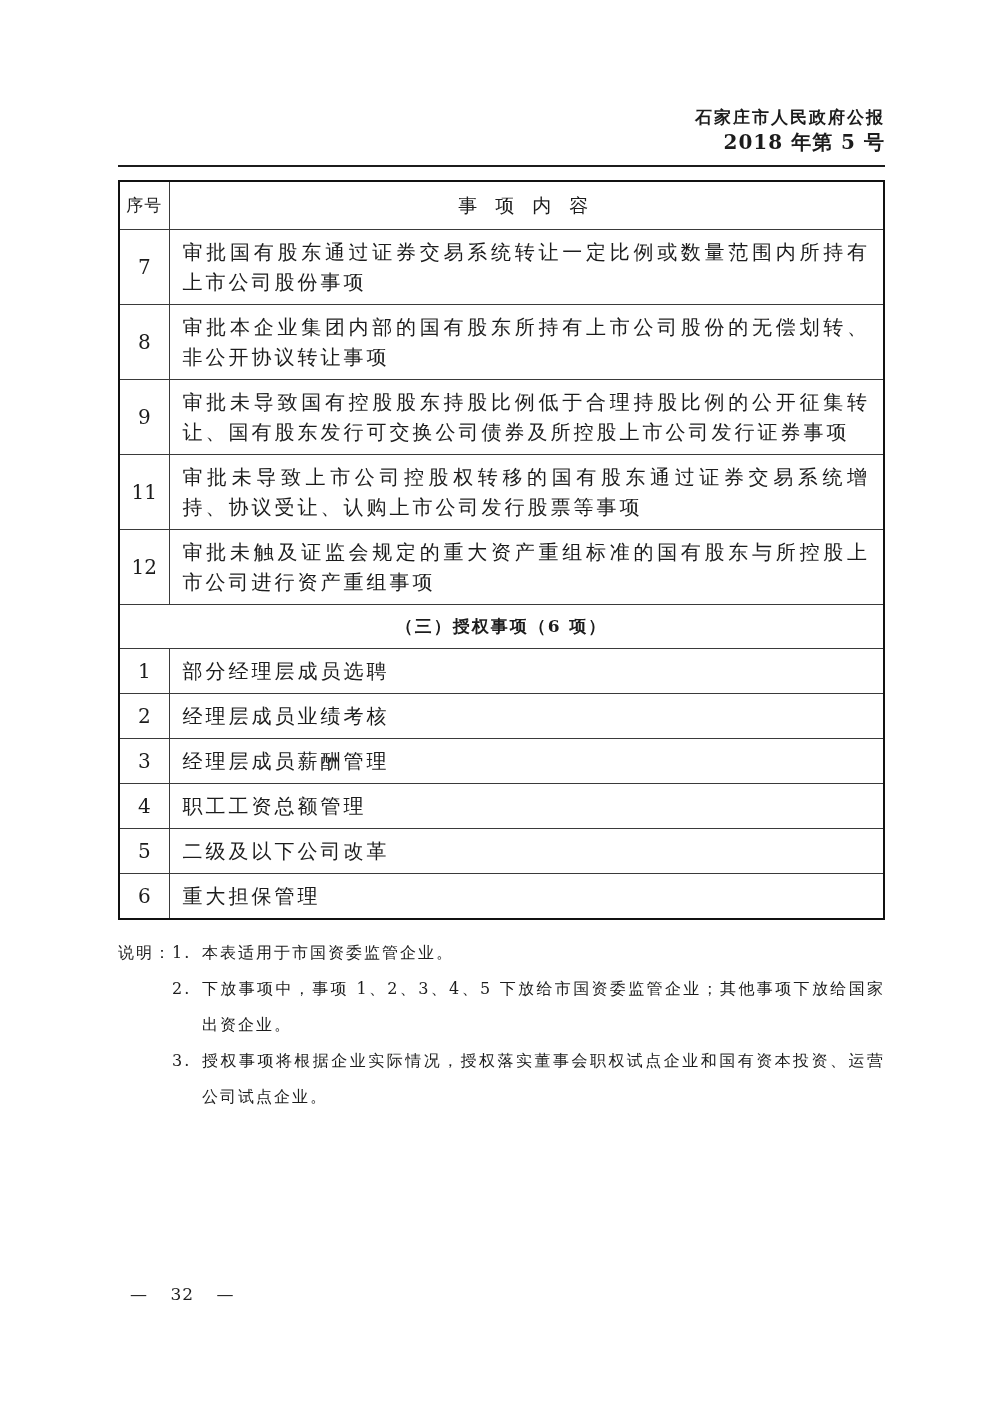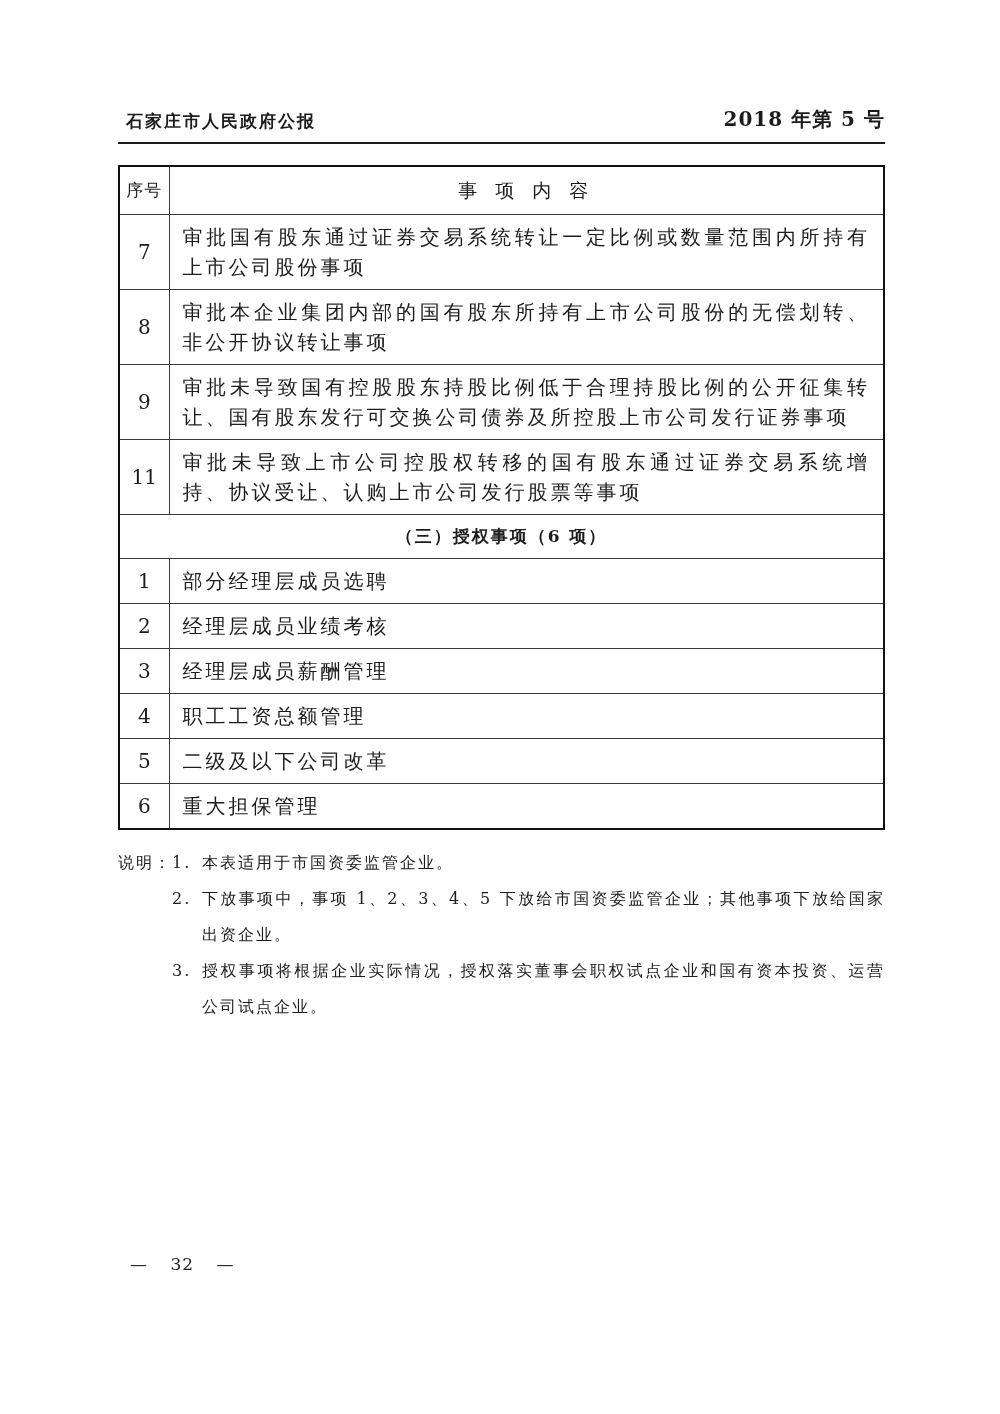--- a/index.html
+++ b/index.html
@@ -16,36 +16,37 @@
   }
   .content {
     padding: 106px 115px 0 118px;
   }
   .doc-header {
     display: flex;
     justify-content: space-between;
     align-items: flex-end;
     padding: 0 0 9px 8px;
     border-bottom: 2px solid #1c1c1c;
+    flex-direction: column;
   }
   .doc-header .gazette-title {
     font-size: 17px;
     font-weight: bold;
     letter-spacing: 2px;
   }
   .doc-header .issue-number {
     font-size: 20px;
     font-weight: bold;
     letter-spacing: 1px;
   }
   table.items {
     width: 100%;
     border-collapse: collapse;
     border: 2px solid #111;
-    margin-top: 21px;
+    margin-top: 13px;
     table-layout: fixed;
   }
   table.items th, table.items td {
     border: 1px solid #3a3a3a;
     vertical-align: middle;
   }
   col.c-no { width: 50px; }
   th.col-no {
     font-size: 17px;
     font-weight: normal;
@@ -88,21 +89,21 @@
     padding-left: 0;
   }
   .notes-label { white-space: nowrap; flex: 0 0 auto; }
   .notes-items { flex: 1 1 auto; }
   .note-item { display: flex; }
   .note-no { flex: 0 0 30px; }
   .note-text { flex: 1 1 auto; text-align: justify; }
   .page-footer {
     position: absolute;
     left: 130px;
-    top: 1254px;
+    top: 1284px;
     font-size: 17px;
     letter-spacing: 1px;
     word-spacing: 16px;
   }
 </style>
 </head>
 <body>
 
 <div class="page">
   <div class="content">
@@ -132,20 +133,24 @@
             <td class="row-no">8</td>
             <td class="row-content">审批本企业集团内部的国有股东所持有上市公司股份的无偿划转、非公开协议转让事项</td>
           </tr>
           <tr>
             <td class="row-no">9</td>
             <td class="row-content">审批未导致国有控股股东持股比例低于合理持股比例的公开征集转让、国有股东发行可交换公司债券及所控股上市公司发行证券事项</td>
           </tr>
           <tr>
             <td class="row-no">11</td>
             <td class="row-content">审批未导致上市公司控股权转移的国有股东通过证券交易系统增持、协议受让、认购上市公司发行股票等事项</td>
+          </tr>
+          <tr>
+            <td class="row-no">12</td>
+            <td class="row-content">审批未触及证监会规定的重大资产重组标准的国有股东与所控股上市公司进行资产重组事项</td>
           </tr>
         </tbody>
       <tbody>
         <tr>
           <td class="section-cell" colspan="2">（三）授权事项（6 项）</td>
         </tr>
       </tbody>
       <tbody id="rows-part2">
           <tr>
             <td class="row-no">1</td>

